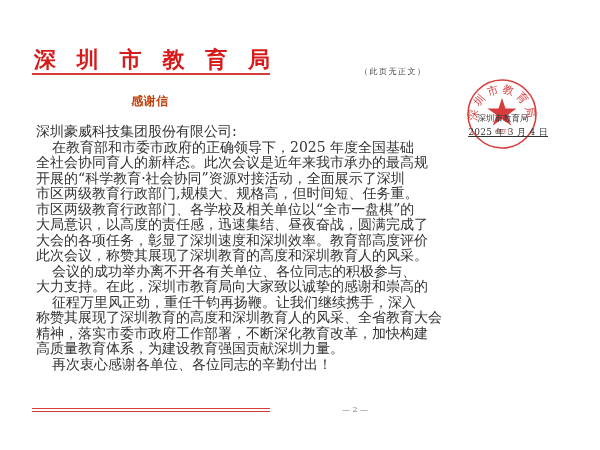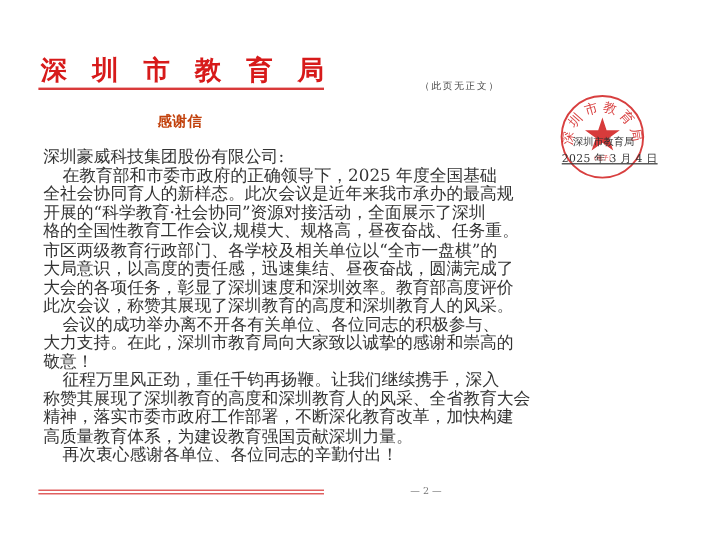--- a/index.html
+++ b/index.html
@@ -26,21 +26,21 @@
     text-align: justify; text-align-last: justify;
   }
   .line.indent { padding-left: 16px; }
   .line.last { text-align-last: left; }
   .line.salutation { text-align-last: left; }
   .red-rule-bottom {
     left: 32px; top: 408px; width: 238px; height: 4px;
     border-top: 1.2px solid #d93a3a; border-bottom: 1.2px solid #d93a3a; box-sizing: border-box;
   }
   .page-number { left: 340px; top: 405px; width: 30px; text-align: center; font-size: 8px; color: #777; white-space: nowrap; }
-  .no-body-note { left: 350px; top: 66px; font-size: 8px; color: #444; letter-spacing: 1.5px; white-space: nowrap; font-family: Liberation Serif, serif; }
+  .no-body-note { left: 360px; top: 66px; font-size: 8px; color: #444; letter-spacing: 1.5px; white-space: nowrap; font-family: Liberation Serif, serif; }
   .seal { left: 466px; top: 78px; width: 72px; height: 72px; }
   .sign-org { left: 470px; top: 113px; width: 66px; text-align: center; font-size: 8.5px; color: #333; white-space: nowrap; }
   .sign-date { left: 468px; top: 126px; width: 80px; text-align: right; font-size: 9px; color: #333; white-space: nowrap; letter-spacing: 0.3px; text-decoration: underline; }
 </style>
 </head>
 <body>
 
 <div class="abs masthead">
   <span>深</span>
   <span>圳</span>
@@ -51,28 +51,27 @@
 </div>
 <div class="abs red-rule-top"></div>
 
 <div class="abs letter-title">感谢信</div>
 
 <div class="abs body-block">
   <div class="line salutation">深圳豪威科技集团股份有限公司:</div>
   <div class="line indent">在教育部和市委市政府的正确领导下，2025 年度全国基础</div>
   <div class="line">全社会协同育人的新样态。此次会议是近年来我市承办的最高规</div>
   <div class="line">开展的“科学教育·社会协同”资源对接活动，全面展示了深圳</div>
-  <div class="line">格的全国性教育工作会议,规模大、规格高，昼夜奋战、任务重。</div>
+  <div class="line">市区两级教育行政部门,规模大、规格高，但时间短、任务重。</div>
   <div class="line">市区两级教育行政部门、各学校及相关单位以“全市一盘棋”的</div>
   <div class="line">大局意识，以高度的责任感，迅速集结、昼夜奋战，圆满完成了</div>
   <div class="line">大会的各项任务，彰显了深圳速度和深圳效率。教育部高度评价</div>
   <div class="line last">此次会议，称赞其展现了深圳教育的高度和深圳教育人的风采。</div>
   <div class="line indent">会议的成功举办离不开各有关单位、各位同志的积极参与、</div>
   <div class="line">大力支持。在此，深圳市教育局向大家致以诚挚的感谢和崇高的</div>
-  <div class="line last">敬意！</div>
   <div class="line indent">征程万里风正劲，重任千钧再扬鞭。让我们继续携手，深入</div>
   <div class="line">称赞其展现了深圳教育的高度和深圳教育人的风采、全省教育大会</div>
   <div class="line">精神，落实市委市政府工作部署，不断深化教育改革，加快构建</div>
   <div class="line last">高质量教育体系，为建设教育强国贡献深圳力量。</div>
   <div class="line indent last">再次衷心感谢各单位、各位同志的辛勤付出！</div>
 </div>
 
 <div class="abs red-rule-bottom"></div>
 <div class="abs page-number">— 2 —</div>
 

